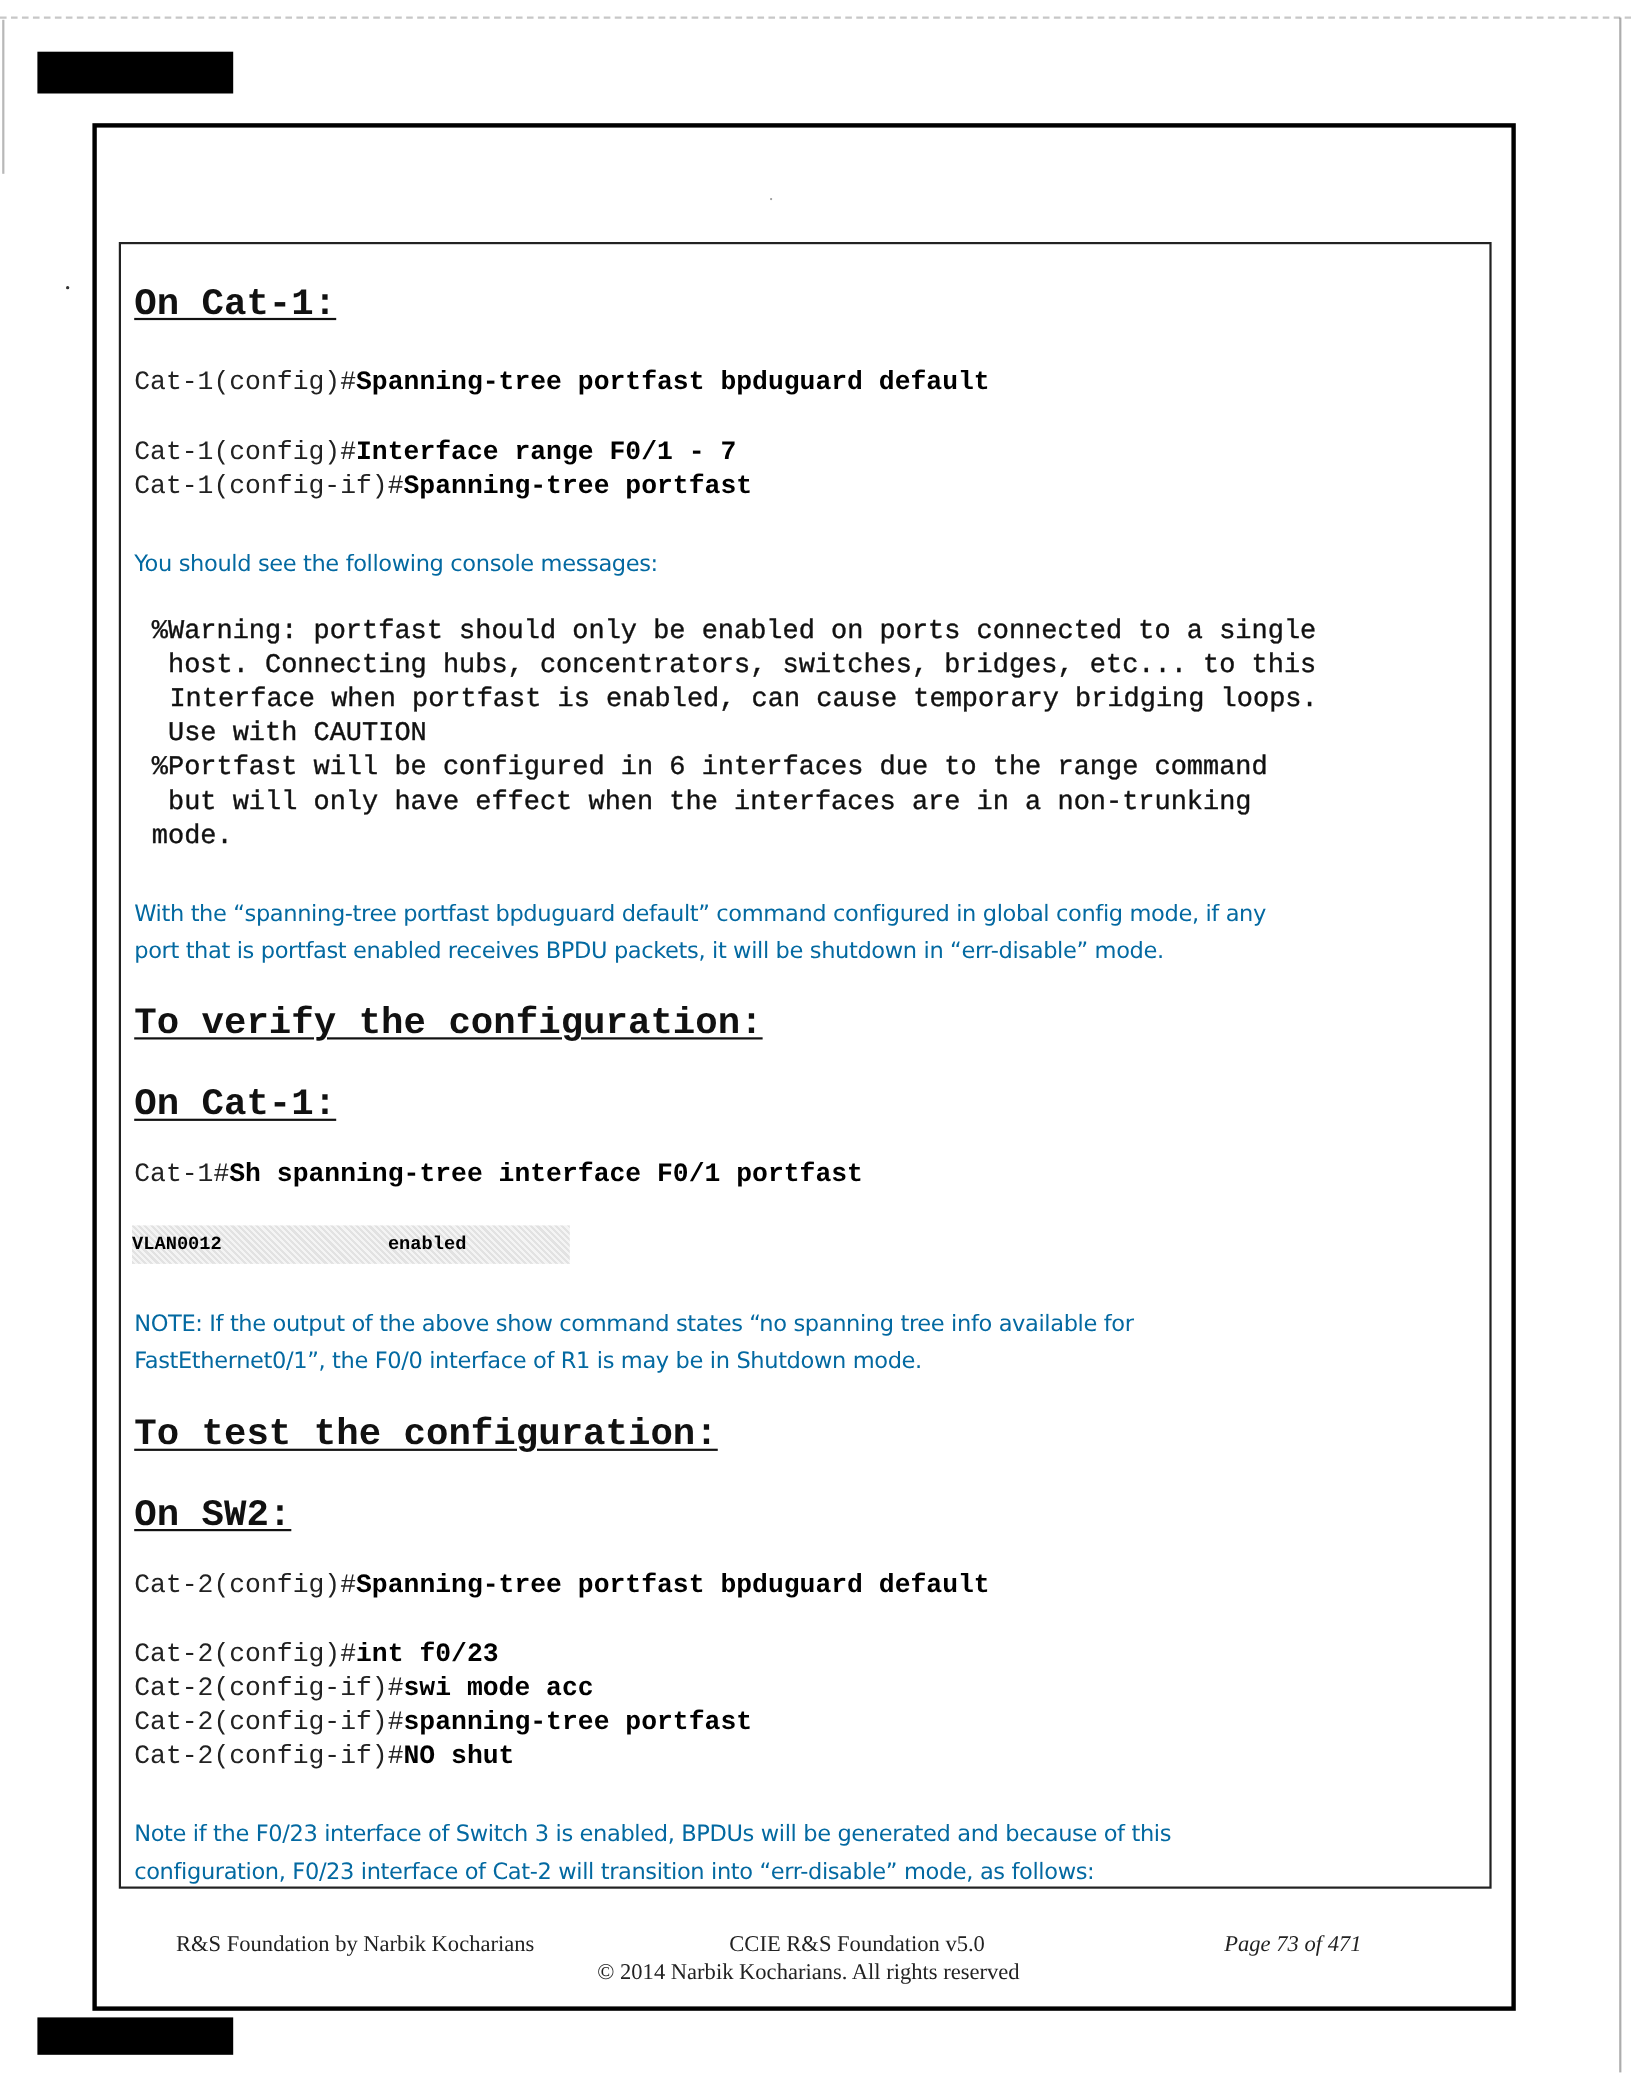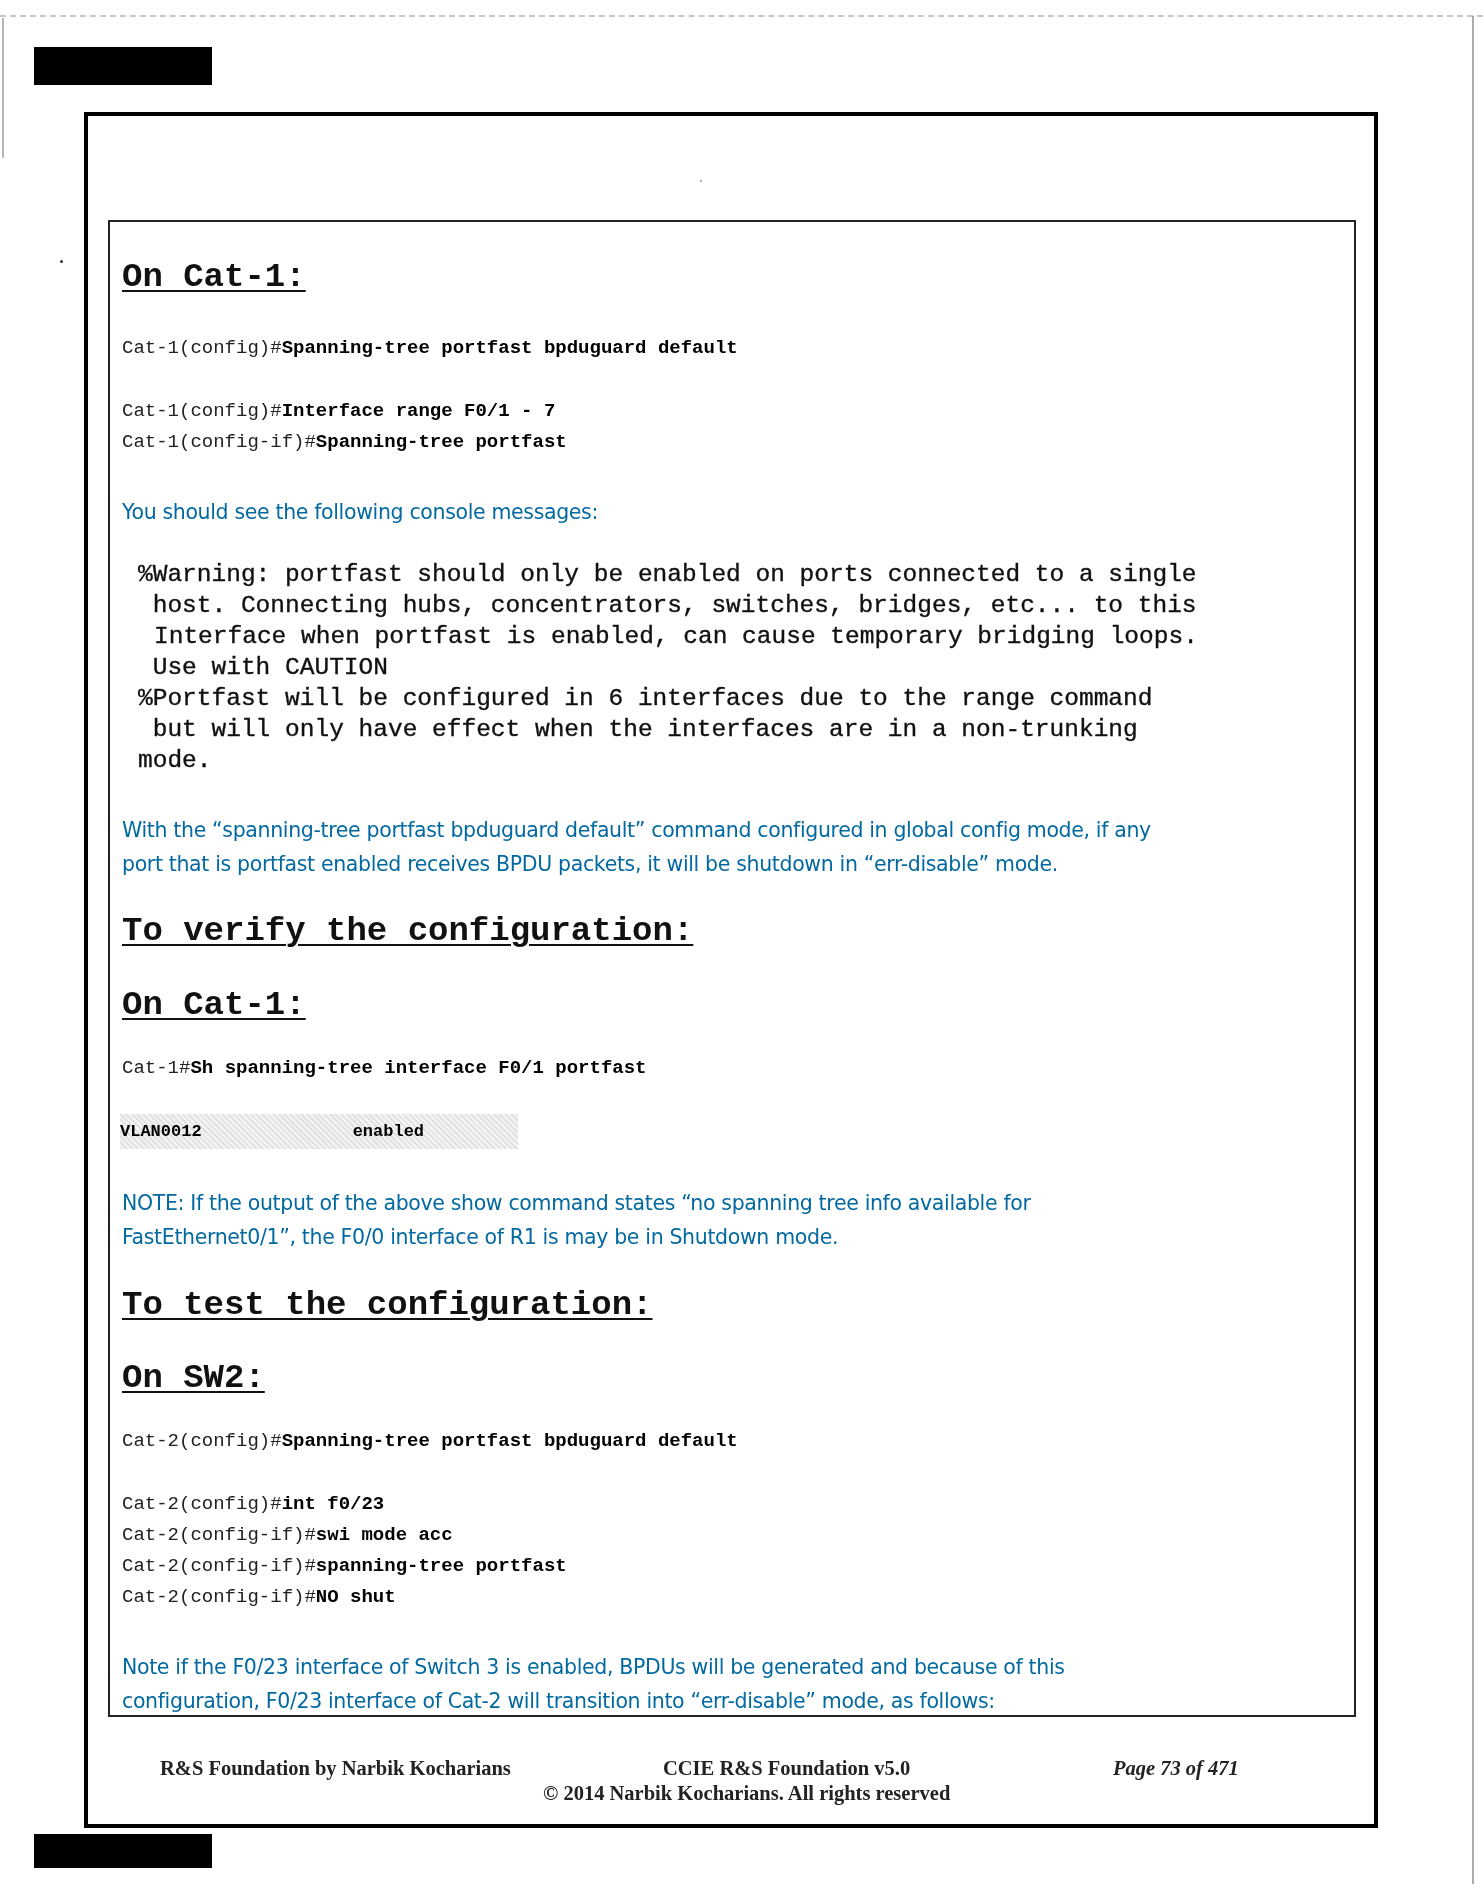--- a/index.html
+++ b/index.html
@@ -11,27 +11,27 @@
   .scan-left { position: absolute; left: 2px; top: 18px; width: 0; height: 140px; border-left: 2px solid #888; opacity: .6; }
   .scan-right { position: absolute; left: 1472px; top: 16px; width: 0; height: 1868px; border-left: 2px solid #777; opacity: .6; }
   .speck { position: absolute; width: 3px; height: 3px; background: #333; border-radius: 50%; }
 
   .redact { position: absolute; background: #000; }
 
   .outer-box { position: absolute; left: 84px; top: 112px; width: 1294px; height: 1716px; border: 4px solid #000; box-sizing: border-box; }
   .inner-box { position: absolute; left: 108px; top: 220px; width: 1248px; height: 1497px; border: 2px solid #222; box-sizing: border-box; }
 
   .heading { font-family: Liberation Mono, monospace; font-weight: bold; font-size: 34px; text-decoration: underline; text-decoration-thickness: 2px; text-underline-offset: 4px; line-height: 34px; }
-  .code { font-family: "Liberation Mono", "DejaVu Sans Mono", monospace; font-size: 19px; line-height: 31px; color: #222; text-align: center; }
+  .code { font-family: "Liberation Mono", "DejaVu Sans Mono", monospace; font-size: 24px; line-height: 31px; color: #222; text-align: center; }
   .code .cmd { font-weight: bold; color: #000; }
   .console { font-family: "Liberation Mono", "DejaVu Sans Mono", monospace; font-size: 24.5px; line-height: 31px; color: #111; font-weight: 500; margin-left: 16px; -webkit-text-stroke: 0.35px #111; }
   .prose { font-family: "DejaVu Sans", "Liberation Sans", sans-serif; font-size: 20.5px; line-height: 34px; color: #0369a1; letter-spacing: -0.35px; }
   .output { font-family: "Liberation Mono", "DejaVu Sans Mono", monospace; font-size: 17px; line-height: 31px; font-weight: bold; color: #000;
             background: repeating-linear-gradient(45deg, #e2e2e2 0 2px, #f4f4f4 2px 4px); padding: 2px 0; }
-  .footer { font-family: "Liberation Serif", "DejaVu Serif", serif; font-size: 20.5px; color: #222; font-weight: bold; line-height: 24px; }
+  .footer { font-family: "Liberation Serif", "DejaVu Serif", serif; font-size: 20.5px; color: #222; font-weight: normal; line-height: 24px; }
   .footer-italic { font-style: italic; }
 </style>
 </head>
 <body>
 
 <div class="scan-top"></div>
 <div class="scan-left"></div>
 <div class="scan-right"></div>
 <div class="speck" style="left:60px;top:260px"></div>
 <div class="speck" style="left:700px;top:180px;width:2px;height:2px;opacity:.5"></div>

